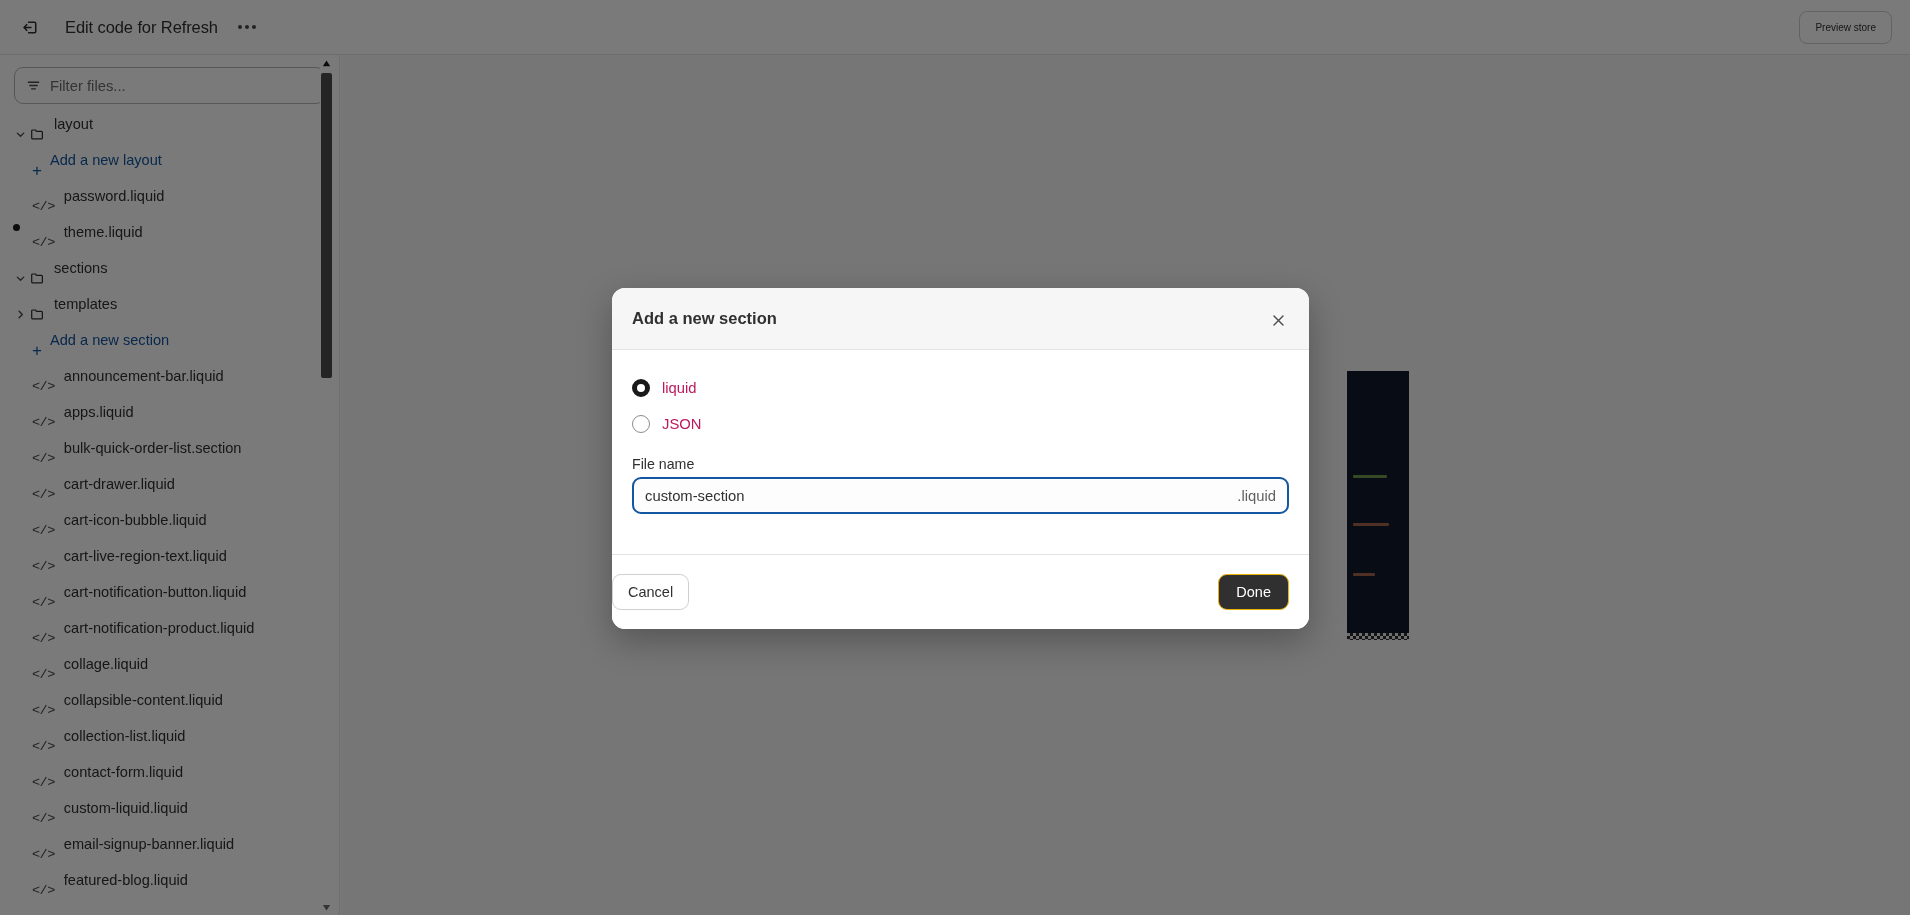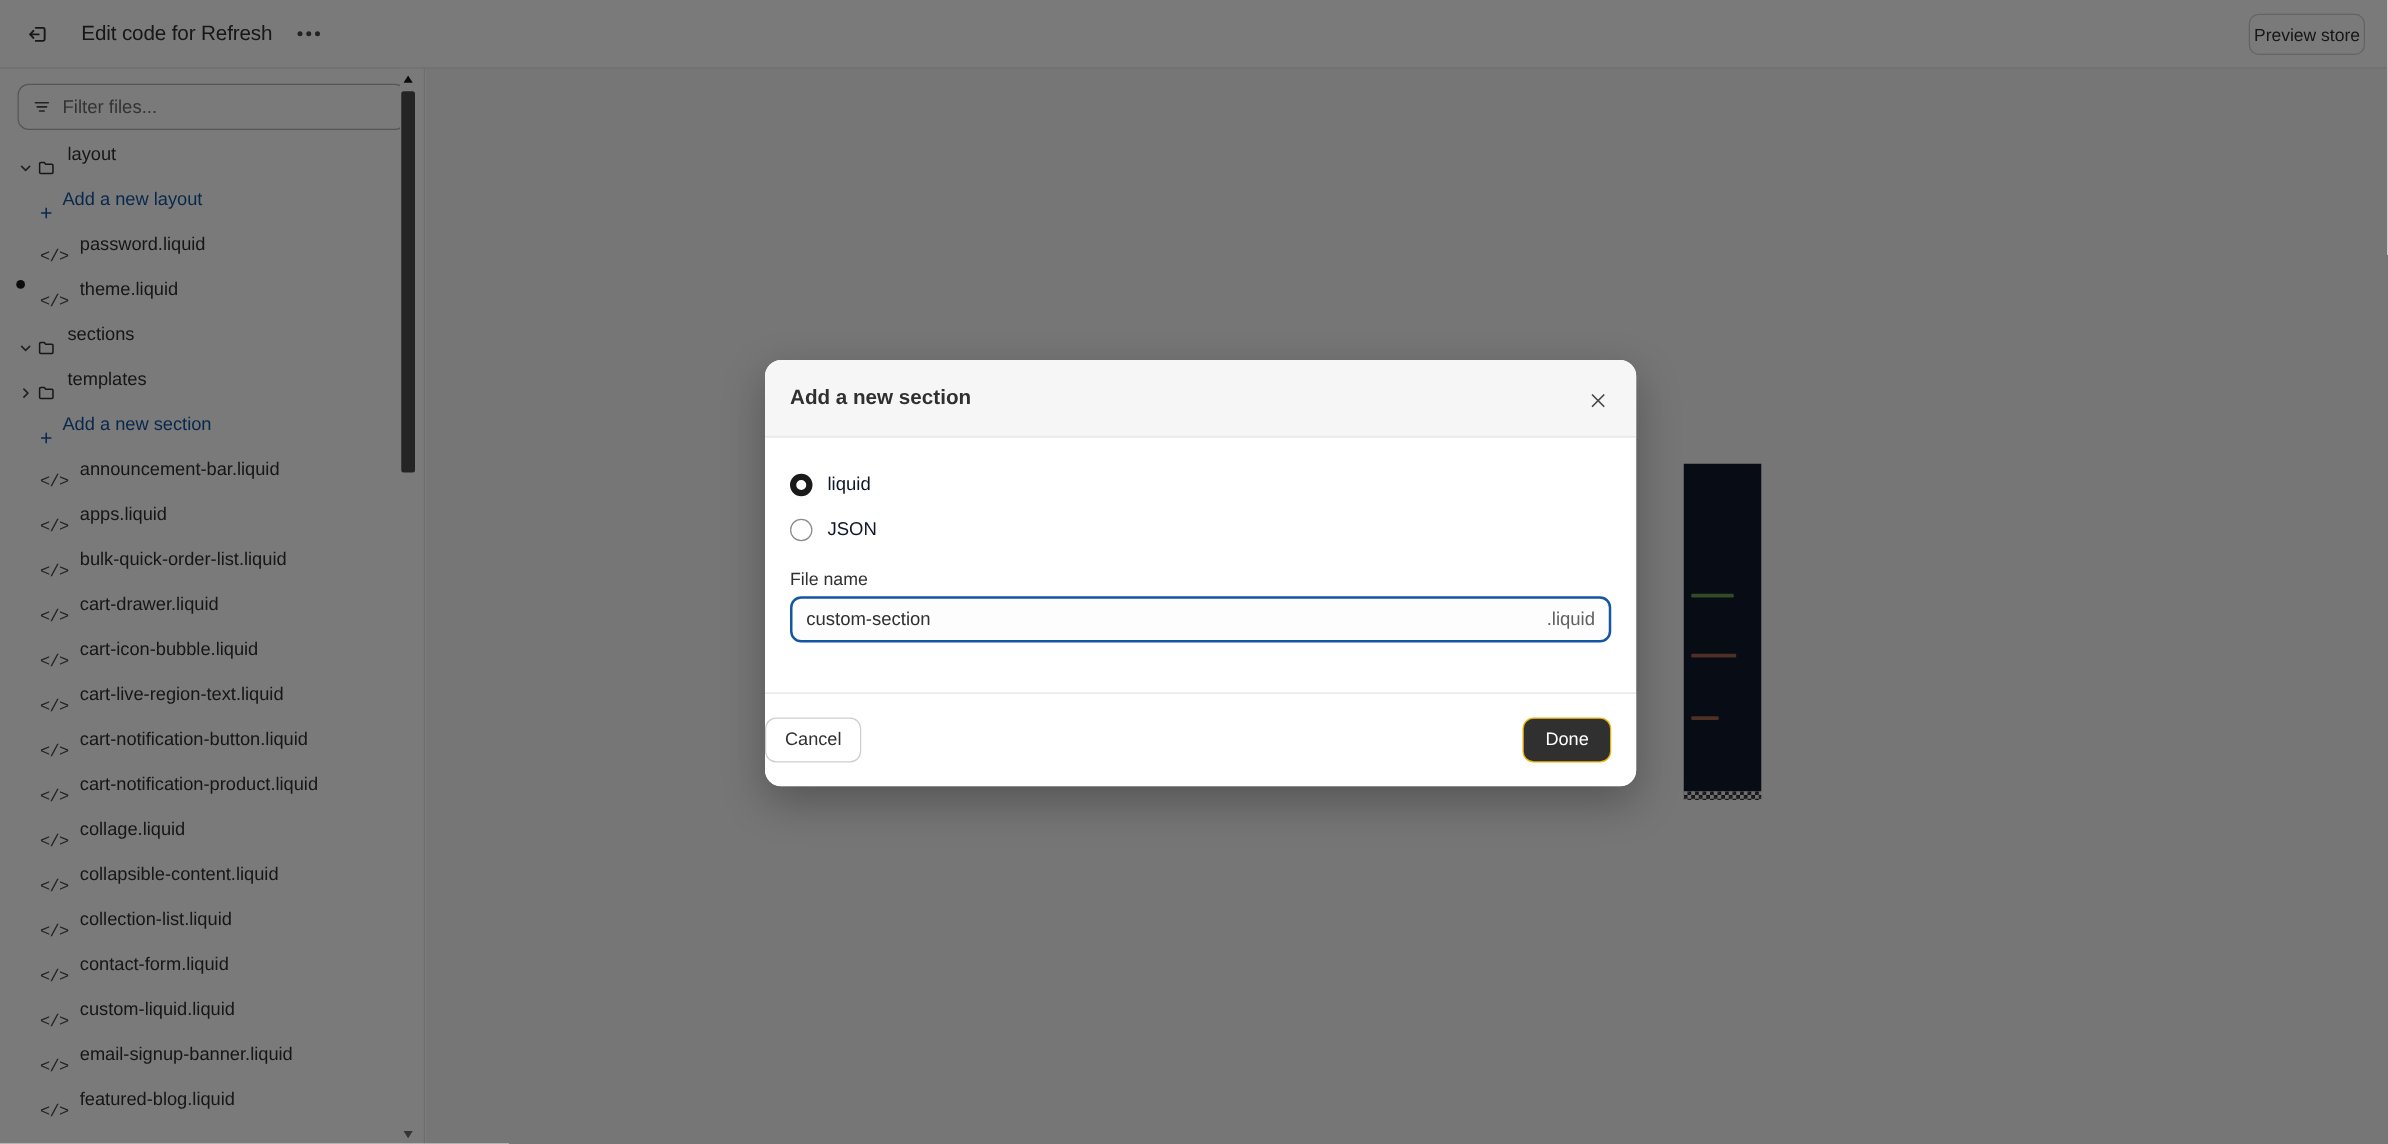--- a/index.html
+++ b/index.html
@@ -29,23 +29,23 @@
   .dots-btn {
     margin-left:14px; width:30px; height:30px; border-radius:8px;
     display:flex; align-items:center; justify-content:center; cursor:pointer;
   }
   .dots-btn span {
     display:block; width:4px; height:4px; border-radius:50%;
     background:#4a4a4a; margin:0 1.5px;
   }
   .preview-btn {
     position:absolute; right:18px; top:11px;
-    height:33px; padding:0 3px;
+    height:33px; padding:0 15px;
     border:1px solid #cfcfcf; border-radius:8px;
-    background:#ffffff; color:#303030; font-size:14px;
+    background:#ffffff; color:#303030; font-size:10px;
     display:flex; align-items:center; cursor:pointer;
     font-family:"Liberation Sans", sans-serif;
   }
 
   
   .sidebar {
     position:absolute; left:0; top:55px; width:340px; height:860px;
     background:#ffffff; border-right:1px solid #e3e3e3; overflow:hidden;
   }
   .filter-wrap { padding:12px 14px 6px 14px; }
@@ -147,21 +147,21 @@
 
   .radio-row { display:flex; align-items:center; height:30px; margin-bottom:6px; cursor:pointer; }
   .radio {
     width:18px; height:18px; border-radius:50%;
     border:1.5px solid #8c8c8c; background:#fff;
     margin-right:12px; flex:none;
   }
   .radio.checked {
     border:5px solid #1a1a1a; background:#ffffff;
   }
-  .radio-label { font-size:14.8px; color:#0f172a; }
+  .radio-label { font-size:14.8px; color:#be185d; }
 
   .field-label { font-size:14.2px; color:#303030; margin-top:17px; margin-bottom:5px; }
   .input-wrap {
     height:37px; border-radius:9px;
     border:2px solid #1456a0;
     background:#fdfdfd;
     display:flex; align-items:center; justify-content:space-between;
     padding:0 11px; box-shadow:0 0 0 1px #ffffff inset;
   }
   .input-value { font-size:14.8px; color:#303030; }
@@ -289,21 +289,21 @@
       <div class="row file">
         <span class="ico-code">&lt;/&gt;</span>
         <span class="row-label">announcement-bar.liquid</span>
       </div>
       <div class="row file">
         <span class="ico-code">&lt;/&gt;</span>
         <span class="row-label">apps.liquid</span>
       </div>
       <div class="row file">
         <span class="ico-code">&lt;/&gt;</span>
-        <span class="row-label">bulk-quick-order-list.liquid</span>
+        <span class="row-label">bulk-quick-order-list.section</span>
       </div>
       <div class="row file">
         <span class="ico-code">&lt;/&gt;</span>
         <span class="row-label">cart-drawer.liquid</span>
       </div>
       <div class="row file">
         <span class="ico-code">&lt;/&gt;</span>
         <span class="row-label">cart-icon-bubble.liquid</span>
       </div>
       <div class="row file">

